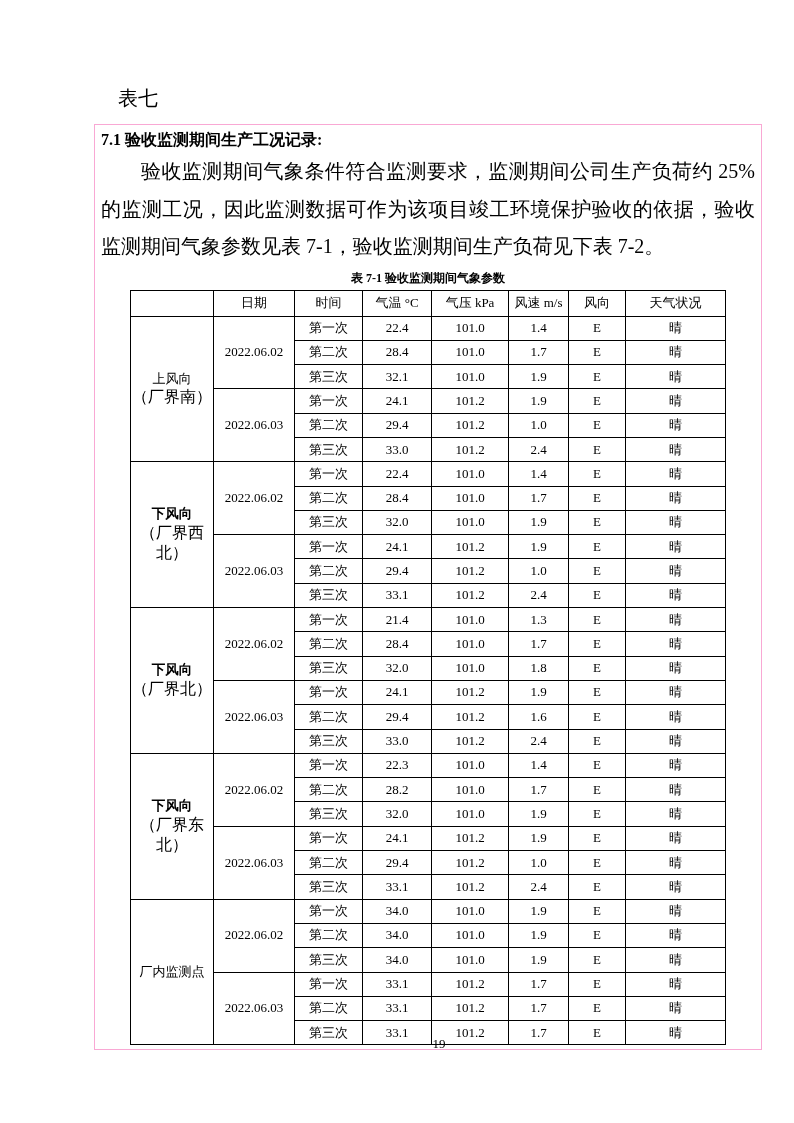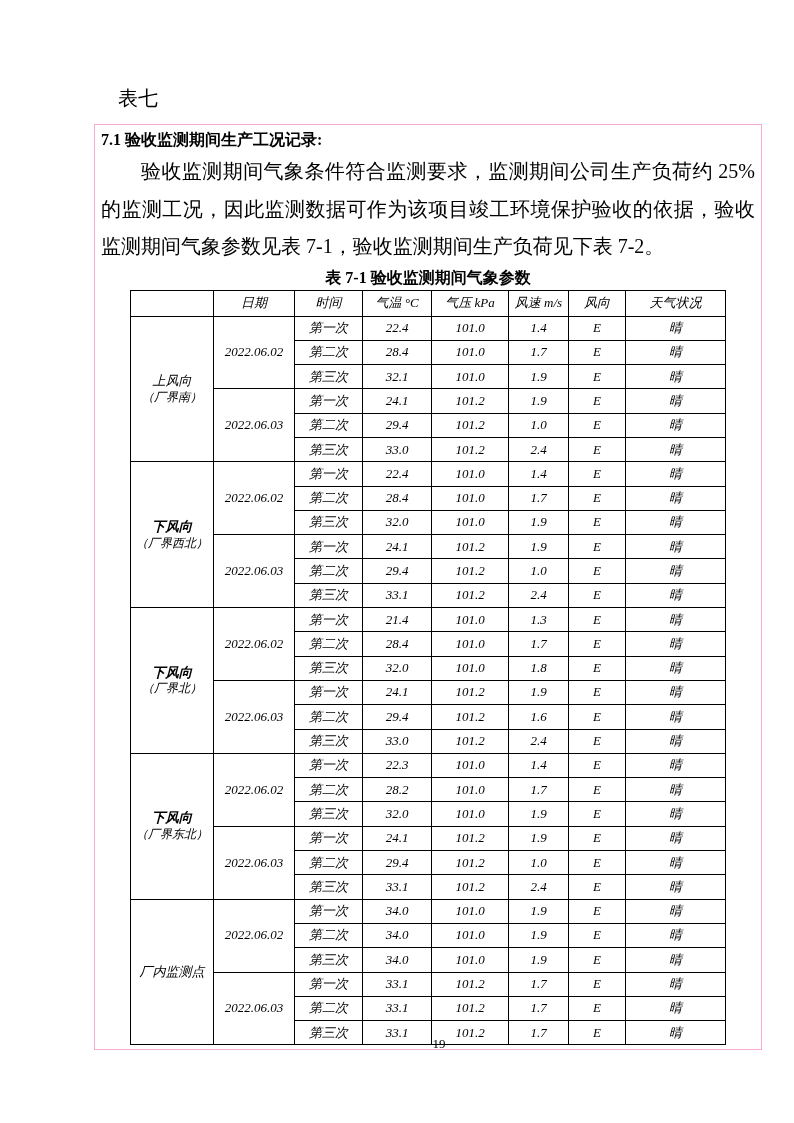--- a/index.html
+++ b/index.html
@@ -23,43 +23,42 @@
   }
   .section-heading {
     font-size: 16px; font-weight: bold; line-height: 23px;
   }
   .body-paragraph {
     font-size: 20px; line-height: 37.5px;
     text-align: justify; text-indent: 2em;
     margin: 2px 0 0 0;
   }
   .table-title {
-    font-size: 16px; font-weight: bold; text-align: center;
+    font-size: 12px; font-weight: bold; text-align: center;
     line-height: 22px; margin-top: 1px;
   }
   table.weather {
     width: 596px; margin: 1px auto 0 auto;
     border-collapse: collapse; table-layout: fixed;
     font-size: 13px;
-    font-style: italic;
   }
   .weather td {
     border: 1px solid #000;
     text-align: center; vertical-align: middle;
     padding: 0; height: 23.3px; line-height: 1.25;
     overflow: hidden;
   }
   .weather thead td { height: 25px; }
   .loc-main { font-size: 13px; }
   .loc-bold {
     font-weight: bold;
     font-family: "Liberation Sans", "DejaVu Sans", sans-serif;
     font-size: 13.5px;
   }
-  .loc-sub { font-size: 12px; }
+  .loc-sub { font-size: 16px; }
   .page-number {
     position: absolute; top: 1036px; left: 0; width: 100%;
     text-align: center; font-size: 13px; margin-left: 42px;
   }
 </style>
 </head>
 <body>
 
 <div class="pre-title">表七</div>
 

